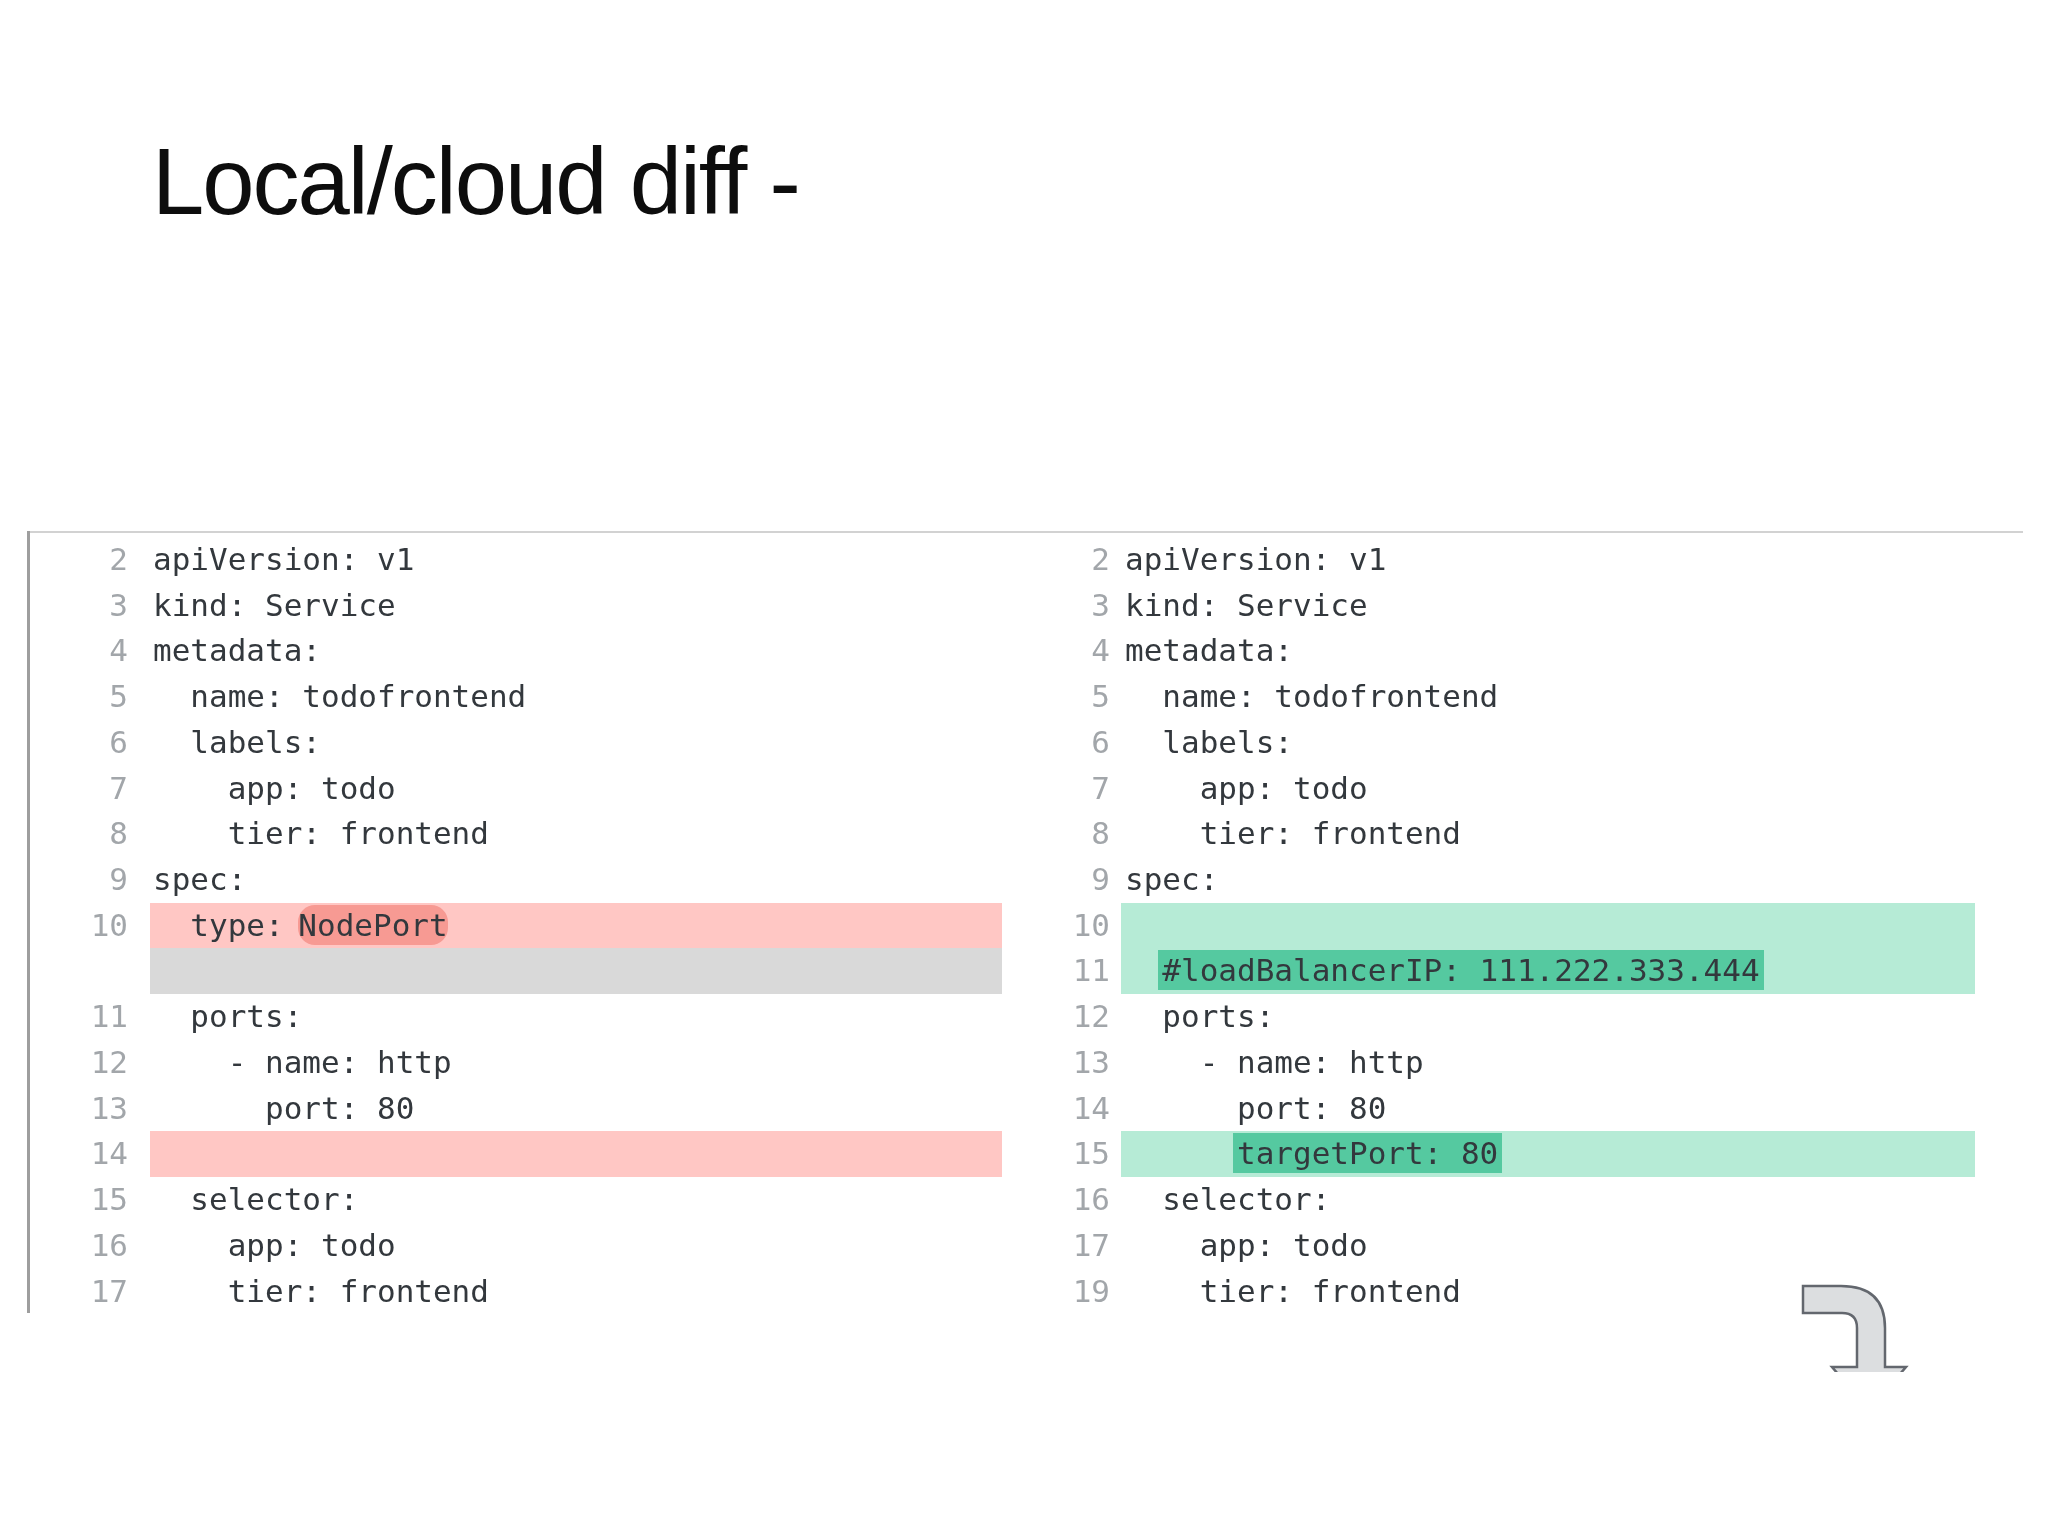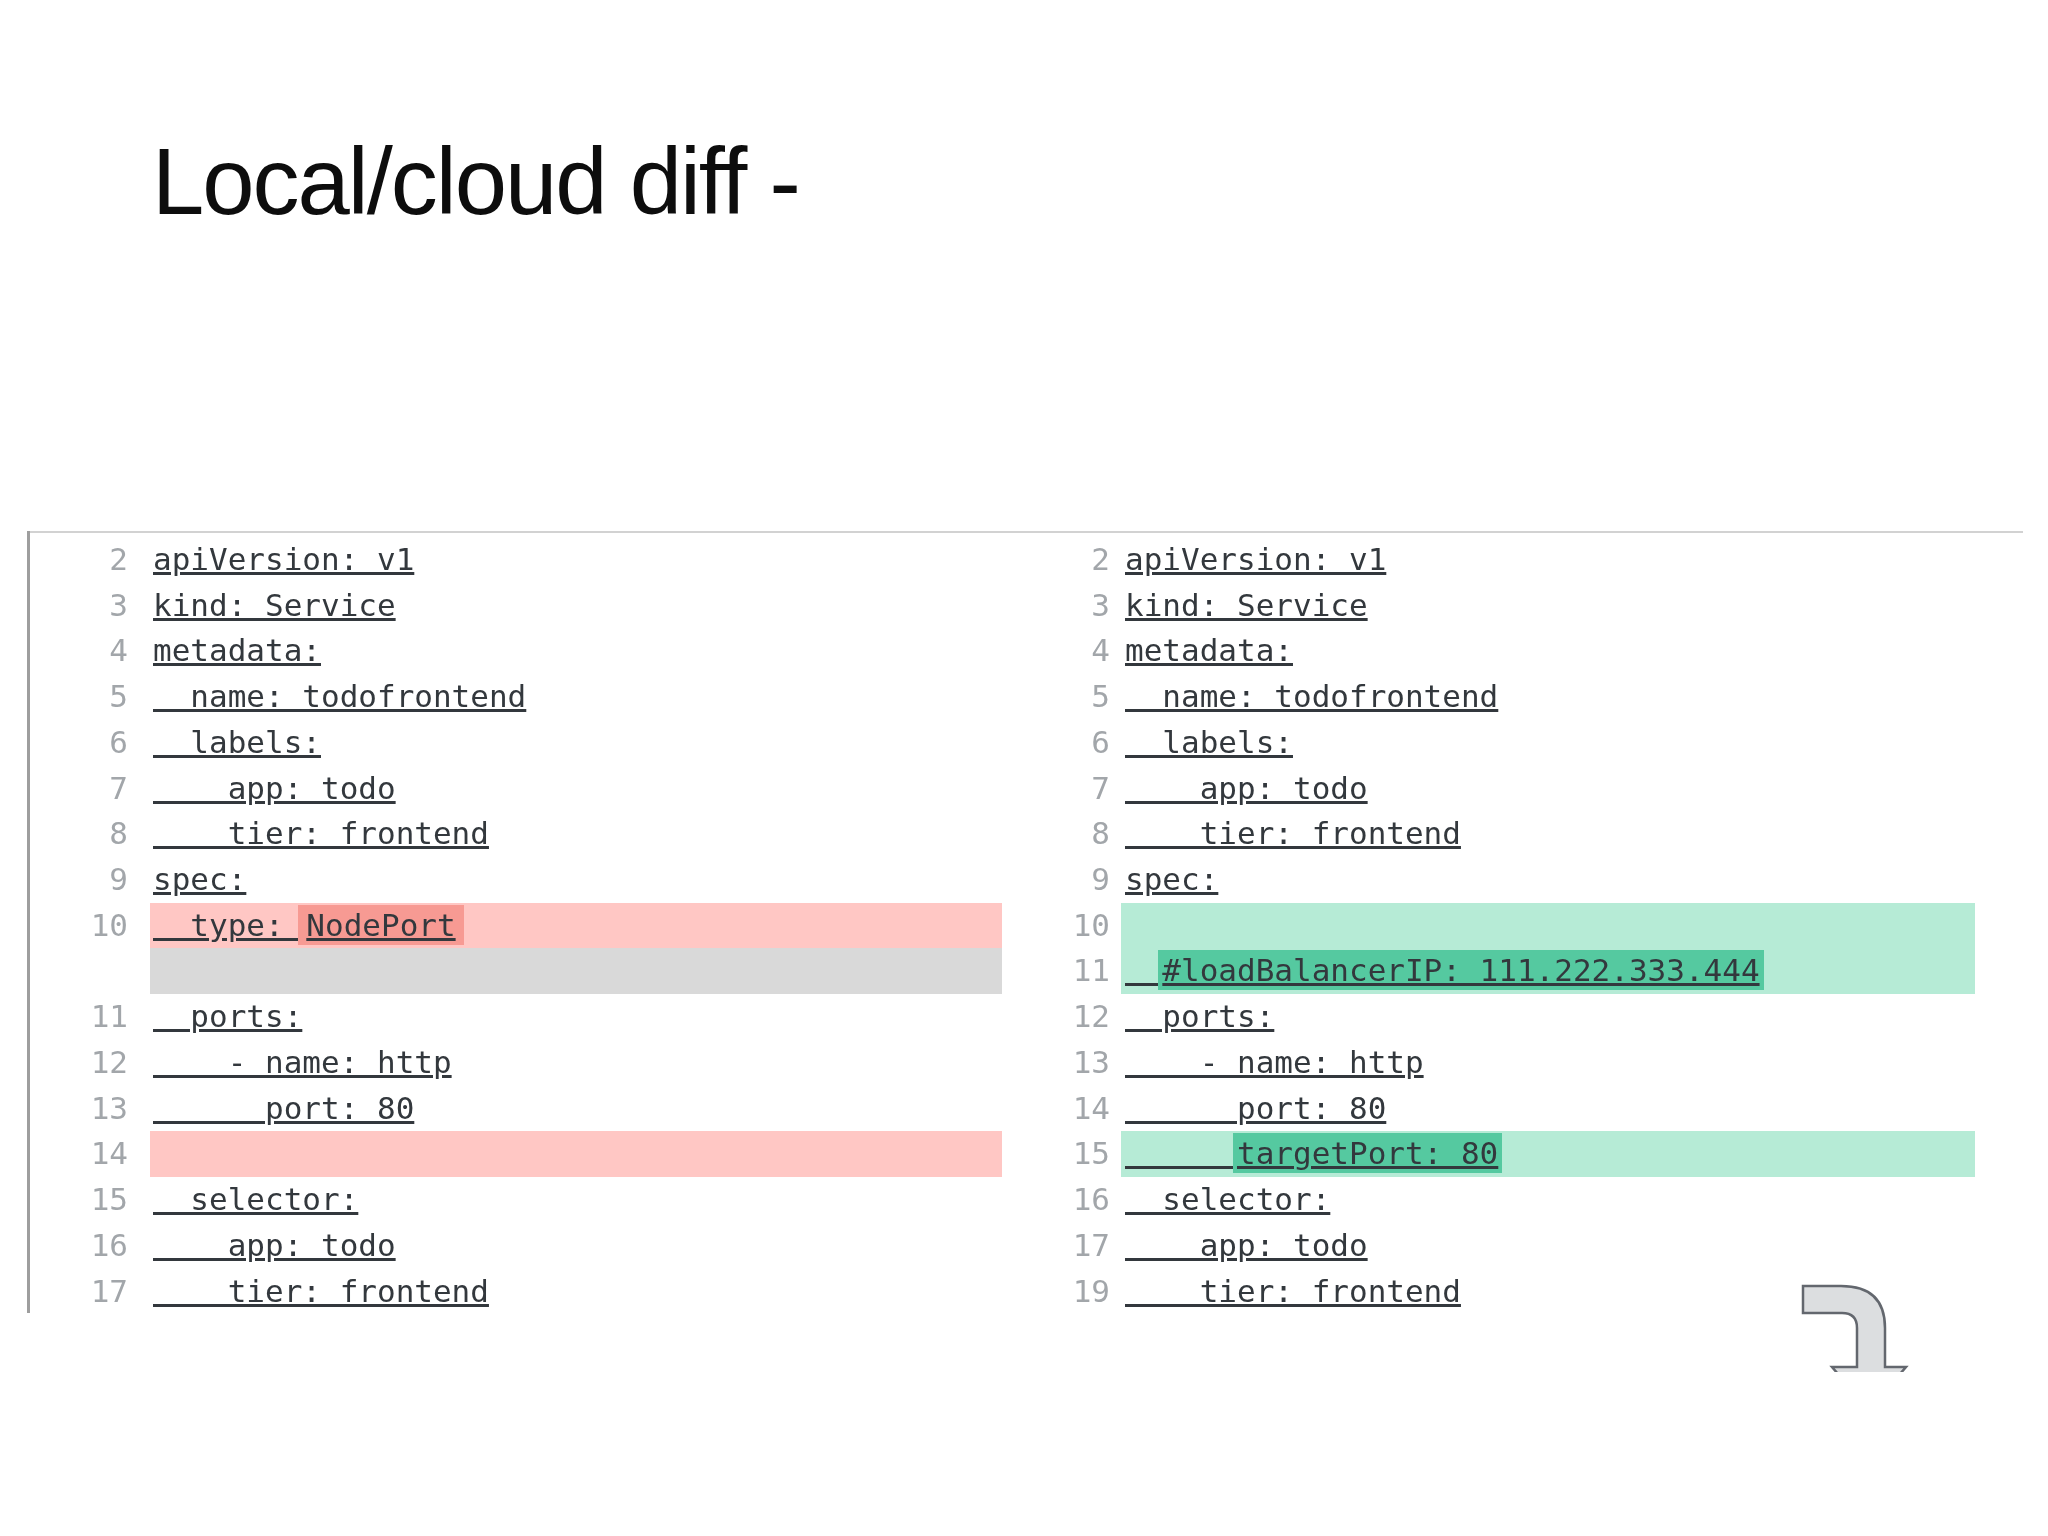--- a/index.html
+++ b/index.html
@@ -42,28 +42,28 @@
   .panel-right{left:1070px;}
   .row{position:relative;height:45.72px;line-height:45.72px;display:flex;}
   .rowbg{position:absolute;top:0;bottom:0;z-index:0;}
   .panel-left  .rowbg{left:62px;width:852px;}
   .panel-right .rowbg{left:51px;width:854px;}
   .num{
     position:relative;z-index:1;flex:none;
     width:40px;text-align:right;
     color:var(--c-line_number,#a2a6aa);
   }
-  .code{position:relative;z-index:1;white-space:pre;text-decoration:underline;}
+  .code{position:relative;z-index:1;white-space:pre;}
   .panel-left  .code{margin-left:25px;}
   .panel-right .code{margin-left:15px;}
 
   .hl-removed{background:var(--c-removed_row,#ffc7c4);}
   .hl-added{background:var(--c-added_row,#b6ebd6);}
   .hl-spacer{background:var(--c-spacer_row,#d9d9d9);}
-  .mark-removed{background:var(--c-removed_word,#f79a93);padding:2px 8px;margin:0 -4px;}
+  .mark-removed{background:var(--c-removed_word,#f79a93);padding:2px 0;margin:0 -4px;border-radius:17px;}
   .mark-added{background:var(--c-added_word,#55c9a0);padding:2px 4px;margin:0 -4px;}
 
   .arrow-wrap{position:absolute;left:1798px;top:1283px;width:115px;height:132px;}
 </style>
 </head>
 <body>
 
 <div class="slide">
 
   <div class="title-line" id="title-line-1">Local/cloud diff -</div>

